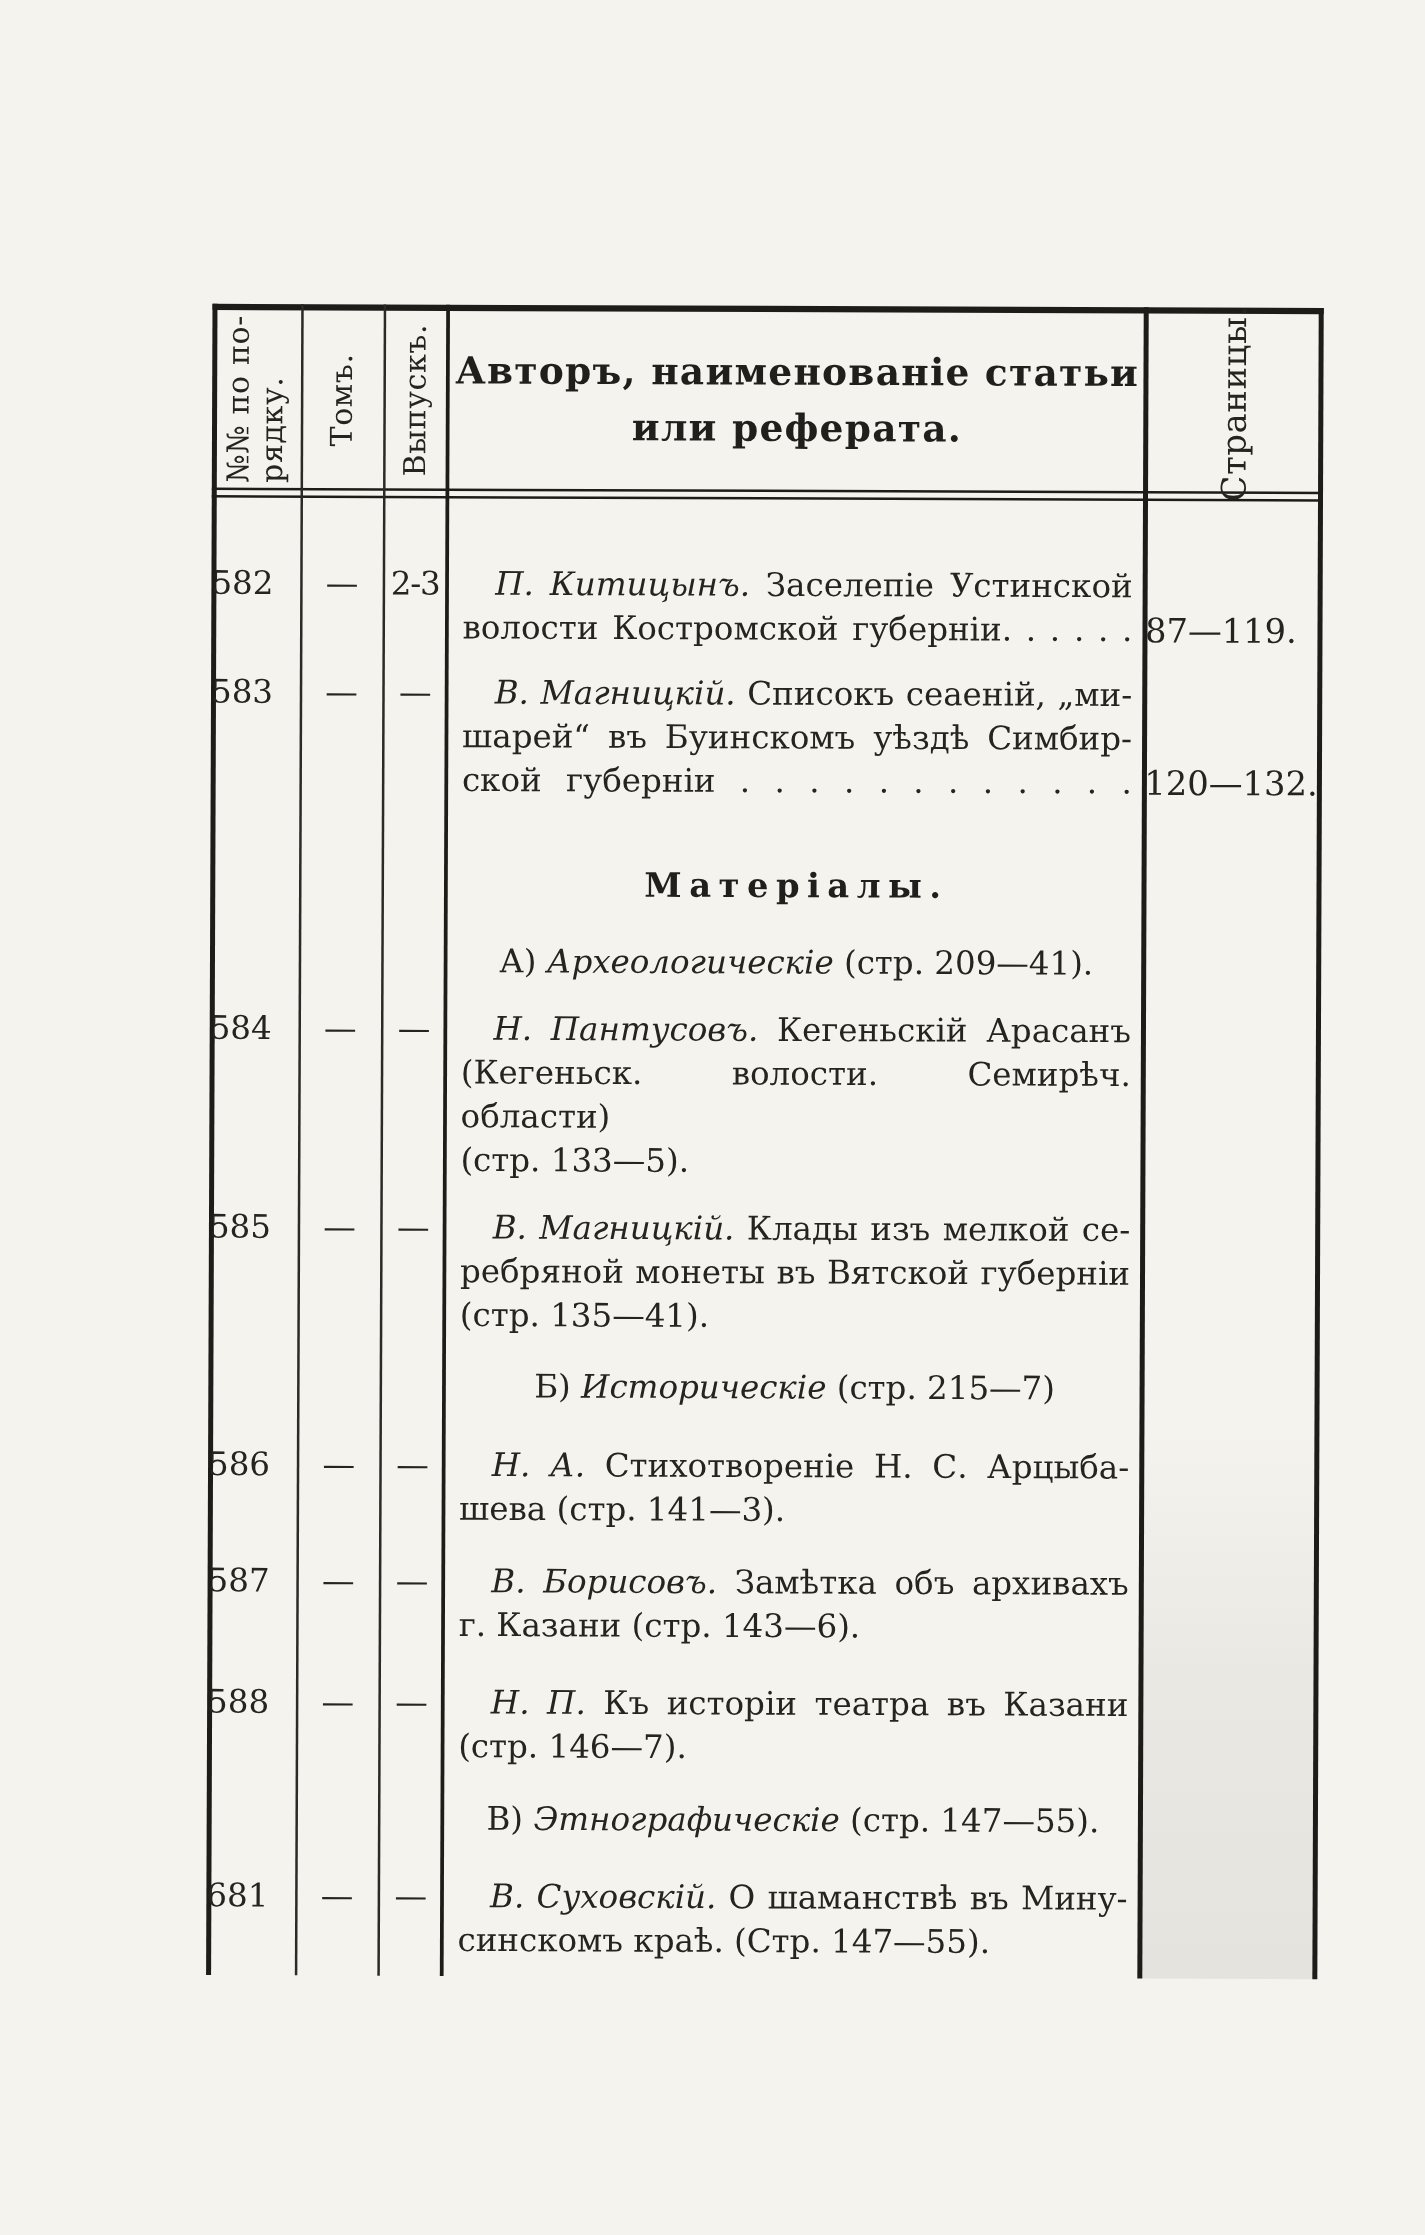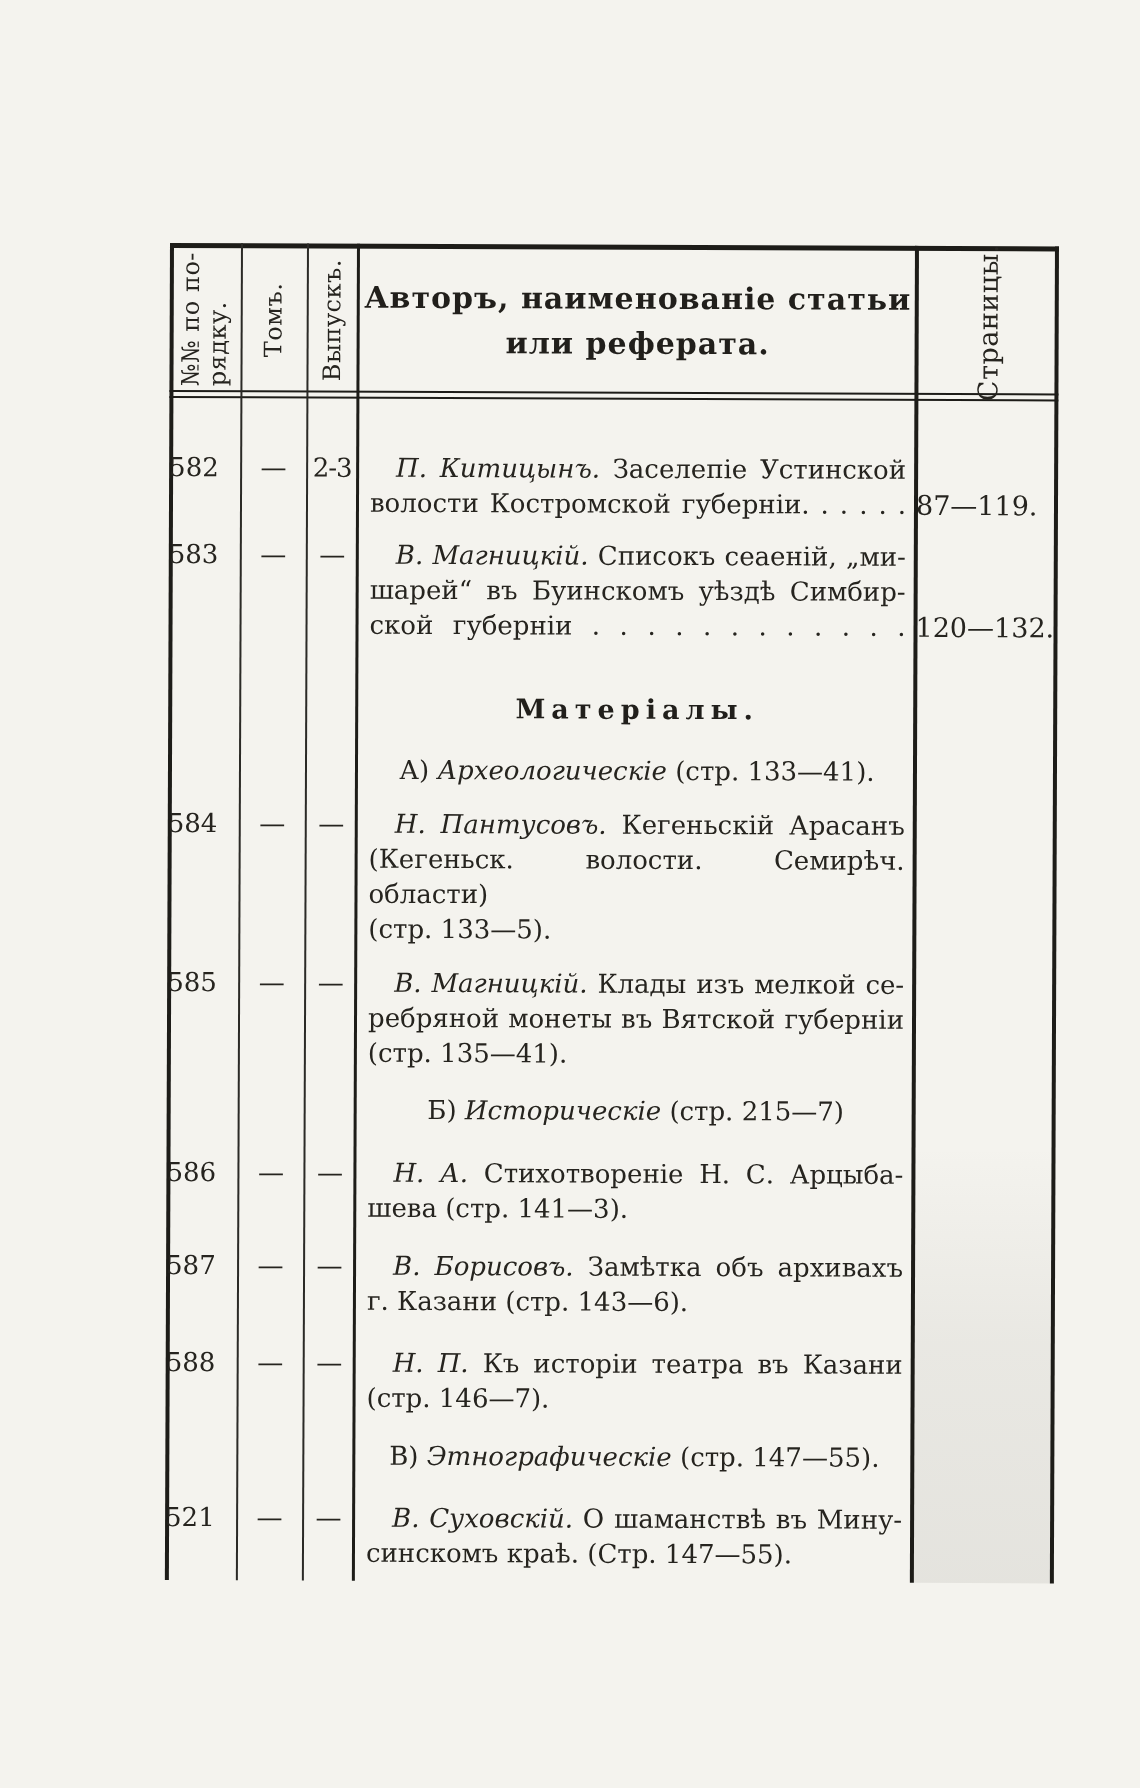--- a/index.html
+++ b/index.html
@@ -161,21 +161,21 @@
           <div class="sec-title">Матеріалы.</div>
         </div>
         <div></div>
       </div>
 
       <div class="row mt-a">
         <div></div>
           <div></div>
           <div></div>
         <div class="cell-content">
-          <div class="subsec"><span>А) </span><span class="it">Археологическіе</span><span> (стр. 133—41).</span></div>
+          <div class="subsec"><span>А) </span><span class="it">Археологическіе</span><span> (стр. 209—41).</span></div>
         </div>
         <div></div>
       </div>
 
       <div class="row mt-584">
         <div class="cell-num">584</div>
         <div class="cell-dash">—</div>
         <div class="cell-dash">—</div>
         <div class="cell-content">
           <div class="line j first"><span class="au">Н. Пантусовъ.</span> <span>Кегеньскій Арасанъ</span></div>
@@ -244,21 +244,21 @@
         <div></div>
           <div></div>
           <div></div>
         <div class="cell-content">
           <div class="subsec"><span>В) </span><span class="it">Этнографическіе</span><span> (стр. 147—55).</span></div>
         </div>
         <div></div>
       </div>
 
       <div class="row mt-589">
-        <div class="cell-num">521</div>
+        <div class="cell-num">681</div>
         <div class="cell-dash">—</div>
         <div class="cell-dash">—</div>
         <div class="cell-content">
           <div class="line j first"><span class="au">В. Суховскій.</span> <span>О шаманствѣ въ Мину-</span></div>
           <div class="line">синскомъ краѣ. (Стр. 147—55).</div>
         </div>
         <div></div>
       </div>
 
     </div>

